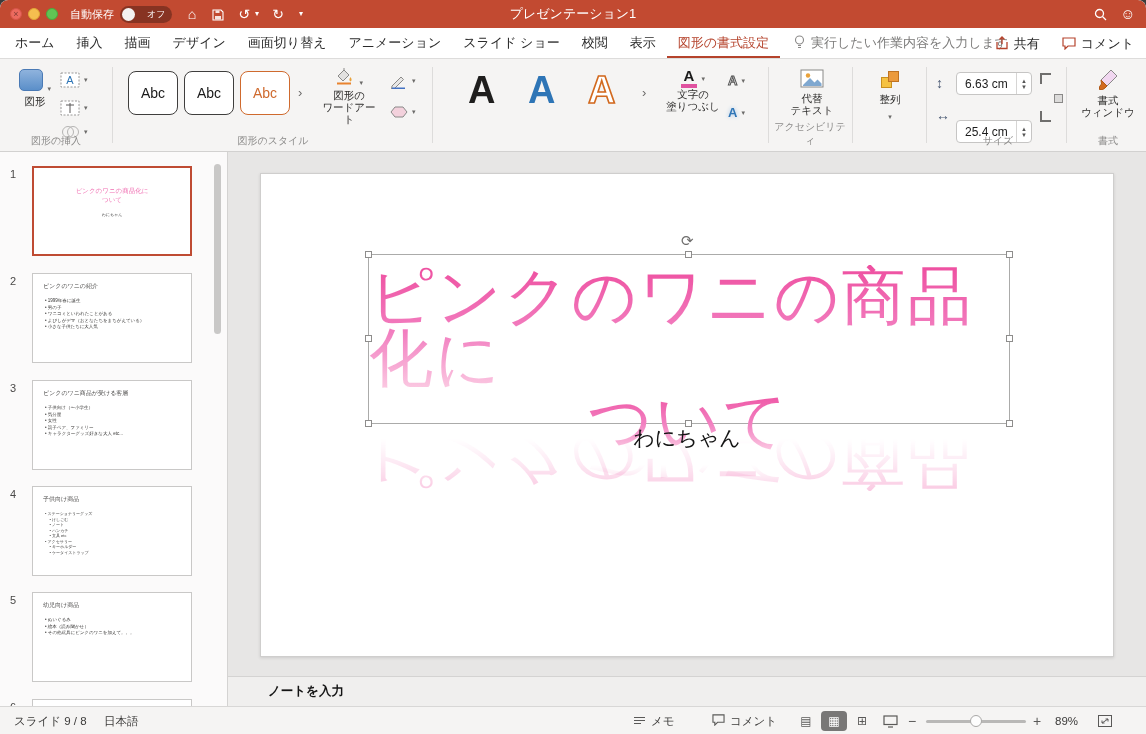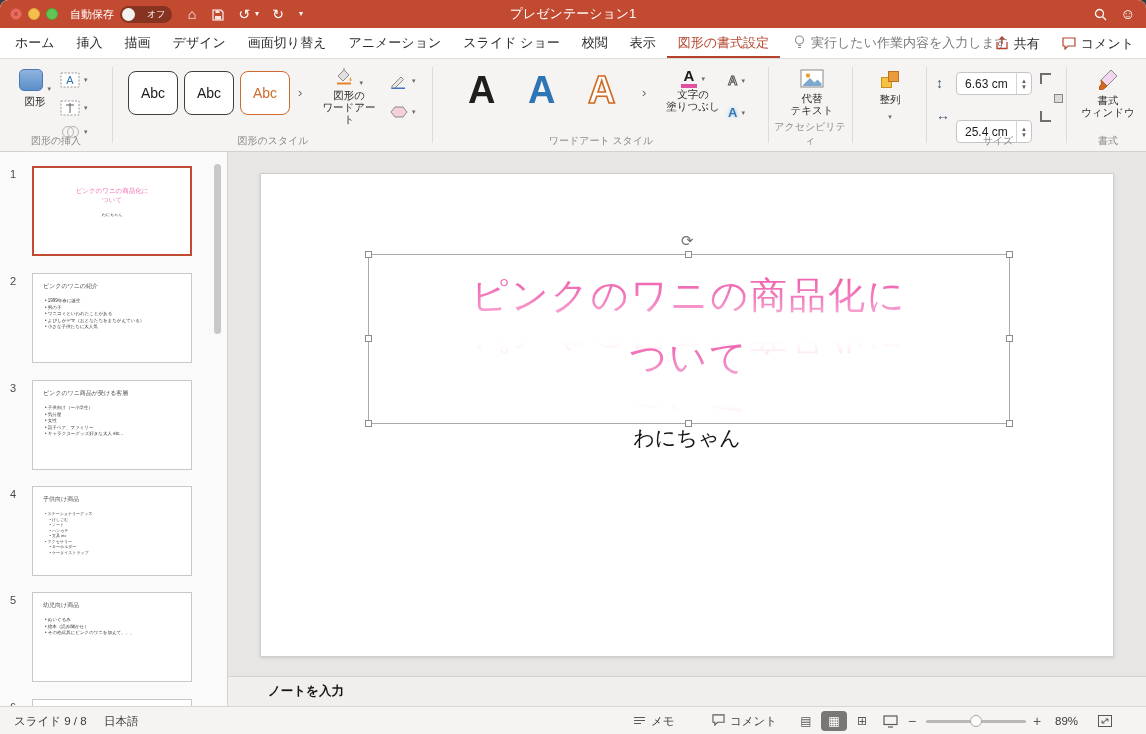--- a/index.html
+++ b/index.html
@@ -56,21 +56,21 @@
 .tbullets{position:absolute;top:24px;left:12px;right:4px;font-size:4.5px;line-height:6.5px;color:#363534}
 .pscroll{position:absolute;right:6px;top:12px;width:7px;height:170px;border-radius:4px;background:#c9c8c7}
 
 
 .canvas{position:absolute;top:152px;left:228px;right:0;bottom:28px;background:#e7e6e5}
 .slide{position:absolute;left:32px;top:21px;width:854px;height:484px;background:#fff;border:1px solid #cfcecd;box-shadow:0 1px 3px rgba(0,0,0,.12)}
 .selbox{position:absolute;left:107px;top:80px;width:642px;height:170px;border:1px solid #ababaa}
 .h{position:absolute;width:7px;height:7px;background:#fff;border:1px solid #8e8d8c}
 .rot{position:absolute;top:-23px;left:calc(50% - 8px);font-size:15px;color:#6f6e6d}
 .wordart{position:absolute;inset:0;display:flex;flex-direction:column;align-items:center;padding-top:10px}
-.wline{font-size:37px;line-height:62px;font-weight:400;letter-spacing:2px;background:linear-gradient(180deg,#ee4fa0 0%,#f27fc0 55%,#fbc9e2 100%);-webkit-background-clip:text;background-clip:text;color:transparent;-webkit-box-reflect:below -22px linear-gradient(rgba(0,0,0,.30),transparent 42%)}
+.wline{font-size:64px;line-height:62px;font-weight:400;letter-spacing:2px;background:linear-gradient(180deg,#ee4fa0 0%,#f27fc0 55%,#fbc9e2 100%);-webkit-background-clip:text;background-clip:text;color:transparent;-webkit-box-reflect:below -22px linear-gradient(rgba(0,0,0,.30),transparent 42%)}
 .slide-subtitle{position:absolute;left:0;right:0;top:250px;text-align:center;font-size:21px;color:#141414}
 .notesbar{position:absolute;left:0;right:0;bottom:0;height:30px;background:#f0efee;border-top:1px solid #d4d3d2;display:flex;align-items:center;padding-left:40px;font-size:12.5px;font-weight:700;color:#141414}
 
 
 .statusbar{position:absolute;left:0;right:0;bottom:0;height:28px;background:#f5f4f3;border-top:1px solid #d8d7d6;font-size:11.5px;color:#3c3b3a}
 .sb{position:absolute;top:0;height:28px;display:flex;align-items:center;gap:5px}
 .vbtn{position:absolute;top:4px;width:26px;height:20px;border-radius:4px;display:flex;align-items:center;justify-content:center;font-size:12px;color:#5a5958}
 .vbtn.sel{background:#787776;color:#fff}
 .ztrack{position:absolute;top:13px;width:100px;height:3px;border-radius:2px;background:#b9b8b7}
 .zthumb{position:absolute;top:-5px;width:12px;height:12px;border-radius:50%;background:#fdfdfd;border:1px solid #a9a8a7}
@@ -238,21 +238,20 @@
 塗りつぶし</div>
     </div>
     <div class="smallbtn" style="left:728px;top:14px">
       <span style="font-size:13px;font-weight:700;color:#fff;-webkit-text-stroke:1px #555">A</span>
       <span class="chev">▾</span>
     </div>
     <div class="smallbtn" style="left:728px;top:46px">
       <span style="font-size:13px;font-weight:700;color:#2e75b6;text-shadow:0 0 4px #9fc2e6">A</span>
       <span class="chev">▾</span>
     </div>
-    <div class="glabel" style="left:436px;width:330px">ワードアート スタイル</div>
     <div class="gsep" style="left:768px"></div>
 
     <div class="abs" style="left:784px;top:10px;width:56px;text-align:center">
       <span>
         <svg width="24" height="19" viewBox="0 0 24 19">
             <rect x="1" y="1" width="22" height="17" fill="#fff" stroke="#8a8988"></rect>
             <circle cx="8" cy="6.5" r="2.2" fill="#e9a23b"></circle>
             <path d="M3 16 L10 9 L14.5 13.5 L17.5 10.5 L21.5 14.5 V17 H3 Z" fill="#7fa8d0"></path>
           </svg>
       </span>

